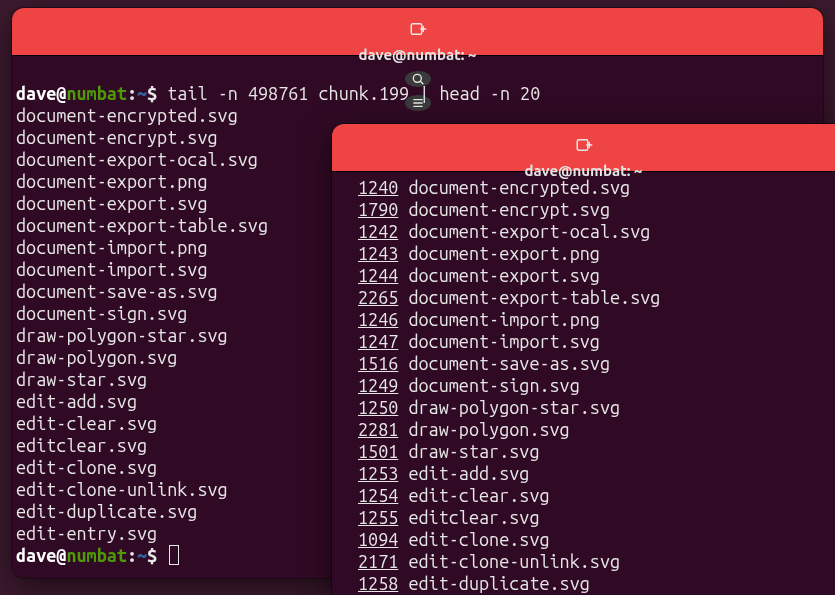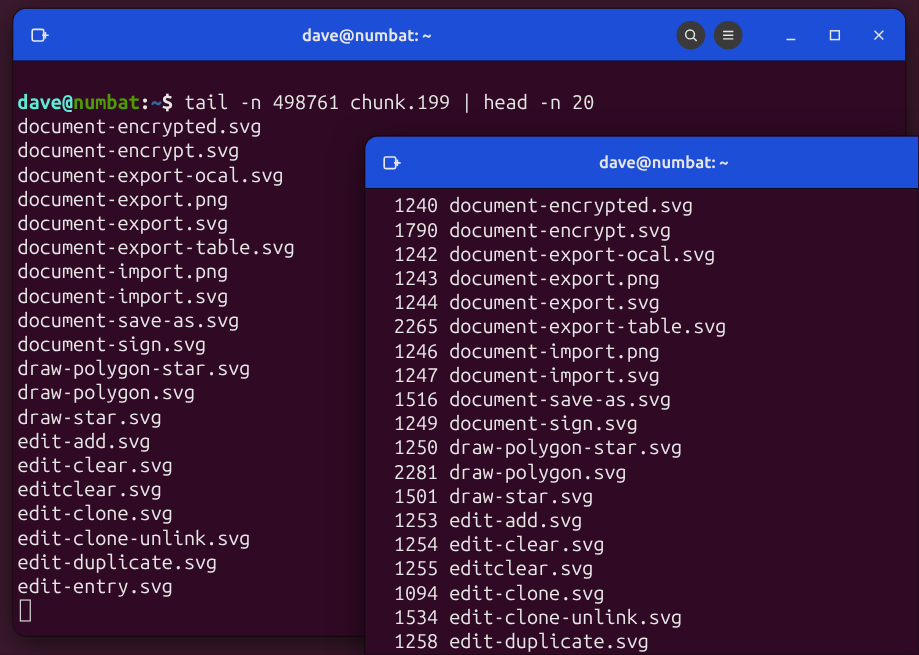--- a/index.html
+++ b/index.html
@@ -25,26 +25,27 @@
   }
   .window.front {
     left: 332px; top: 124px;
     width: 503px; height: 471px;
     border-bottom-left-radius: 0;
     border-bottom-right-radius: 0;
     border-top-right-radius: 0;
   }
   .titlebar {
     height: 48px;
-    background: #1d4ed8;
+    background: #ef4444;
     display: flex;
     align-items: center;
     padding: 12px 8px;
     gap: 8px;
     border-bottom: 1px solid #000;
+    flex-direction: column;
   }
   .titlebar .title {
     flex: 1;
     text-align: center;
     font-family: Ubuntu, sans-serif;
     font-size: 15px;
     font-weight: 600;
     color: #e6e6e6;
   }
   .tb-btn {
@@ -59,33 +60,33 @@
     background: #3a3a3a;
   }
   .tb-btn svg { width: 16px; height: 16px; stroke: #e6e6e6; stroke-width: 2; fill: none; }
   .tb-btn.newtab svg { width: 18px; height: 18px; }
   .terminal-body {
     padding: 4px 4px;
     color: #e6e6e6;
     line-height: 22px;
     white-space: pre;
   }
-  .prompt-user { color: #5eead4; font-weight: bold; }
+  .prompt-user { color: #ffffff; font-weight: bold; }
   .prompt-host { color: #4e9a06; font-weight: bold; }
   .prompt-colon { color: #e6e6e6; font-weight: bold; }
   .prompt-path { color: #3465a4; font-weight: bold; }
   .prompt-dollar { color: #e6e6e6; font-weight: bold; }
   .cursor {
     display: inline-block;
     width: 10px; height: 20px;
     border: 1px solid #e6e6e6;
     vertical-align: text-bottom;
     margin-left: 2px;
   }
-  .linenum { color: #e6e6e6; }
+  .linenum { color: #e6e6e6; text-decoration: underline; }
   .front .terminal-body { padding-left: 26px; }
 </style>
 </head>
 <body>
 
 <div class="window back">
   <div class="titlebar">
     <div class="tb-btn newtab">
       <svg viewBox="0 0 24 24">
           <rect x="3" y="5" width="14" height="14" rx="2"></rect>
@@ -140,21 +141,21 @@
 draw-polygon-star.svg
 draw-polygon.svg
 draw-star.svg
 edit-add.svg
 edit-clear.svg
 editclear.svg
 edit-clone.svg
 edit-clone-unlink.svg
 edit-duplicate.svg
 edit-entry.svg
-</span><span class="cursor"></span>
+</span><span><span class="prompt-user">dave</span><span class="prompt-user">@</span><span class="prompt-host">numbat</span><span class="prompt-colon">:</span><span class="prompt-path">~</span><span class="prompt-dollar">$</span> </span><span class="cursor"></span>
   </div>
 </div>
 
 <div class="window front">
   <div class="titlebar">
     <div class="tb-btn newtab">
       <svg viewBox="0 0 24 24">
           <rect x="3" y="5" width="14" height="14" rx="2"></rect>
           <line x1="19" y1="8" x2="19" y2="16"></line>
           <line x1="15" y1="12" x2="23" y2="12"></line>
@@ -172,15 +173,15 @@
 <span class="linenum">1247</span> <span>document-import.svg</span>
 <span class="linenum">1516</span> <span>document-save-as.svg</span>
 <span class="linenum">1249</span> <span>document-sign.svg</span>
 <span class="linenum">1250</span> <span>draw-polygon-star.svg</span>
 <span class="linenum">2281</span> <span>draw-polygon.svg</span>
 <span class="linenum">1501</span> <span>draw-star.svg</span>
 <span class="linenum">1253</span> <span>edit-add.svg</span>
 <span class="linenum">1254</span> <span>edit-clear.svg</span>
 <span class="linenum">1255</span> <span>editclear.svg</span>
 <span class="linenum">1094</span> <span>edit-clone.svg</span>
-<span class="linenum">1534</span> <span>edit-clone-unlink.svg</span>
+<span class="linenum">2171</span> <span>edit-clone-unlink.svg</span>
 <span class="linenum">1258</span> <span>edit-duplicate.svg</span></span></div>
 </div>
 
 </body></html>

